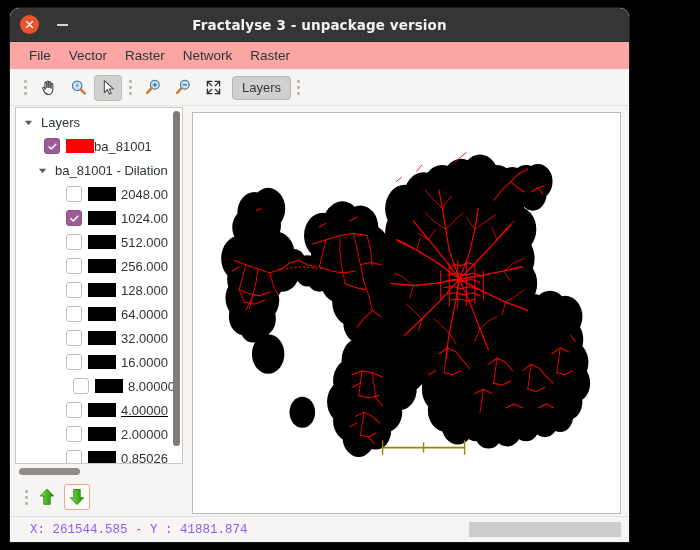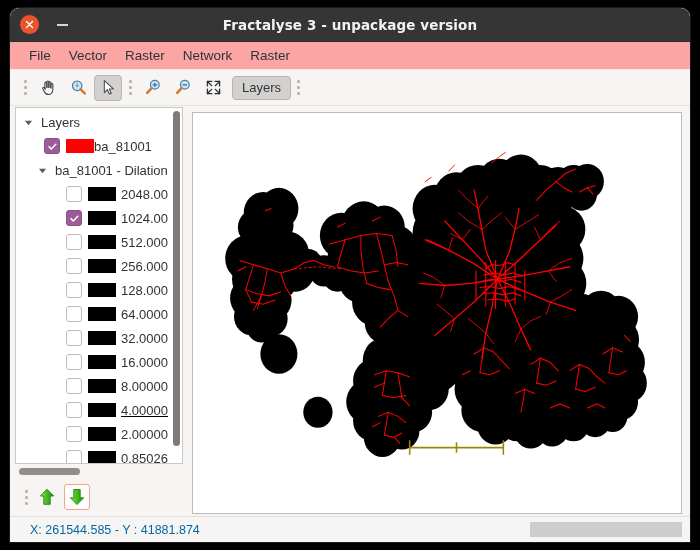--- a/index.html
+++ b/index.html
@@ -7,21 +7,21 @@
     margin: 0; padding: 0;
     width: 700px; height: 550px;
     background: #000000;
     font-family: "DejaVu Sans", sans-serif;
     overflow: hidden;
   }
 
   #window {
     position: absolute;
     left: 10px; top: 8px;
-    width: 680px; height: 534px;
+    width: 619px; height: 534px;
     background: #f6f5f4;
     border-radius: 9px 9px 0 0;
     overflow: hidden;
     display: flex;
     flex-direction: column;
     box-shadow: 0 0 0 1px #1b1b1b;
   }
 
   
   #titlebar {
@@ -297,23 +297,23 @@
     min-height: 26px;
     background: #f6f5f4;
     border-top: 1px solid #e3e0dd;
     display: flex;
     align-items: center;
     padding: 0 8px;
     position: relative;
   }
   #coords {
     font-size: 12.5px;
-    color: #0369a1;
+    color: #8b5cf6;
     margin-left: 12px;
-    font-family: Liberation Sans, sans-serif;
+    font-family: Liberation Mono, monospace;
   }
   #status-progress {
     position: absolute;
     right: 8px;
     top: 5px;
     width: 152px;
     height: 15px;
     background: #cdcdcd;
   }
 </style>
@@ -500,21 +500,21 @@
             <span class="swatch" style="background:#000000;"></span>
             <span class="lbl">32.0000</span>
           </div>
 
           <div class="row" style="padding-left:50px;">
             <span class="cb off"></span>
             <span class="swatch" style="background:#000000;"></span>
             <span class="lbl">16.0000</span>
           </div>
 
-          <div class="row" style="padding-left:50px;">
+          <div class="row" style="padding-left:50px;justify-content:center;">
             <span class="cb off"></span>
             <span class="swatch" style="background:#000000;"></span>
             <span class="lbl">8.00000</span>
           </div>
 
           <div class="row" style="padding-left:50px;text-decoration:underline;">
             <span class="cb off"></span>
             <span class="swatch" style="background:#000000;"></span>
             <span class="lbl">4.00000</span>
           </div>

